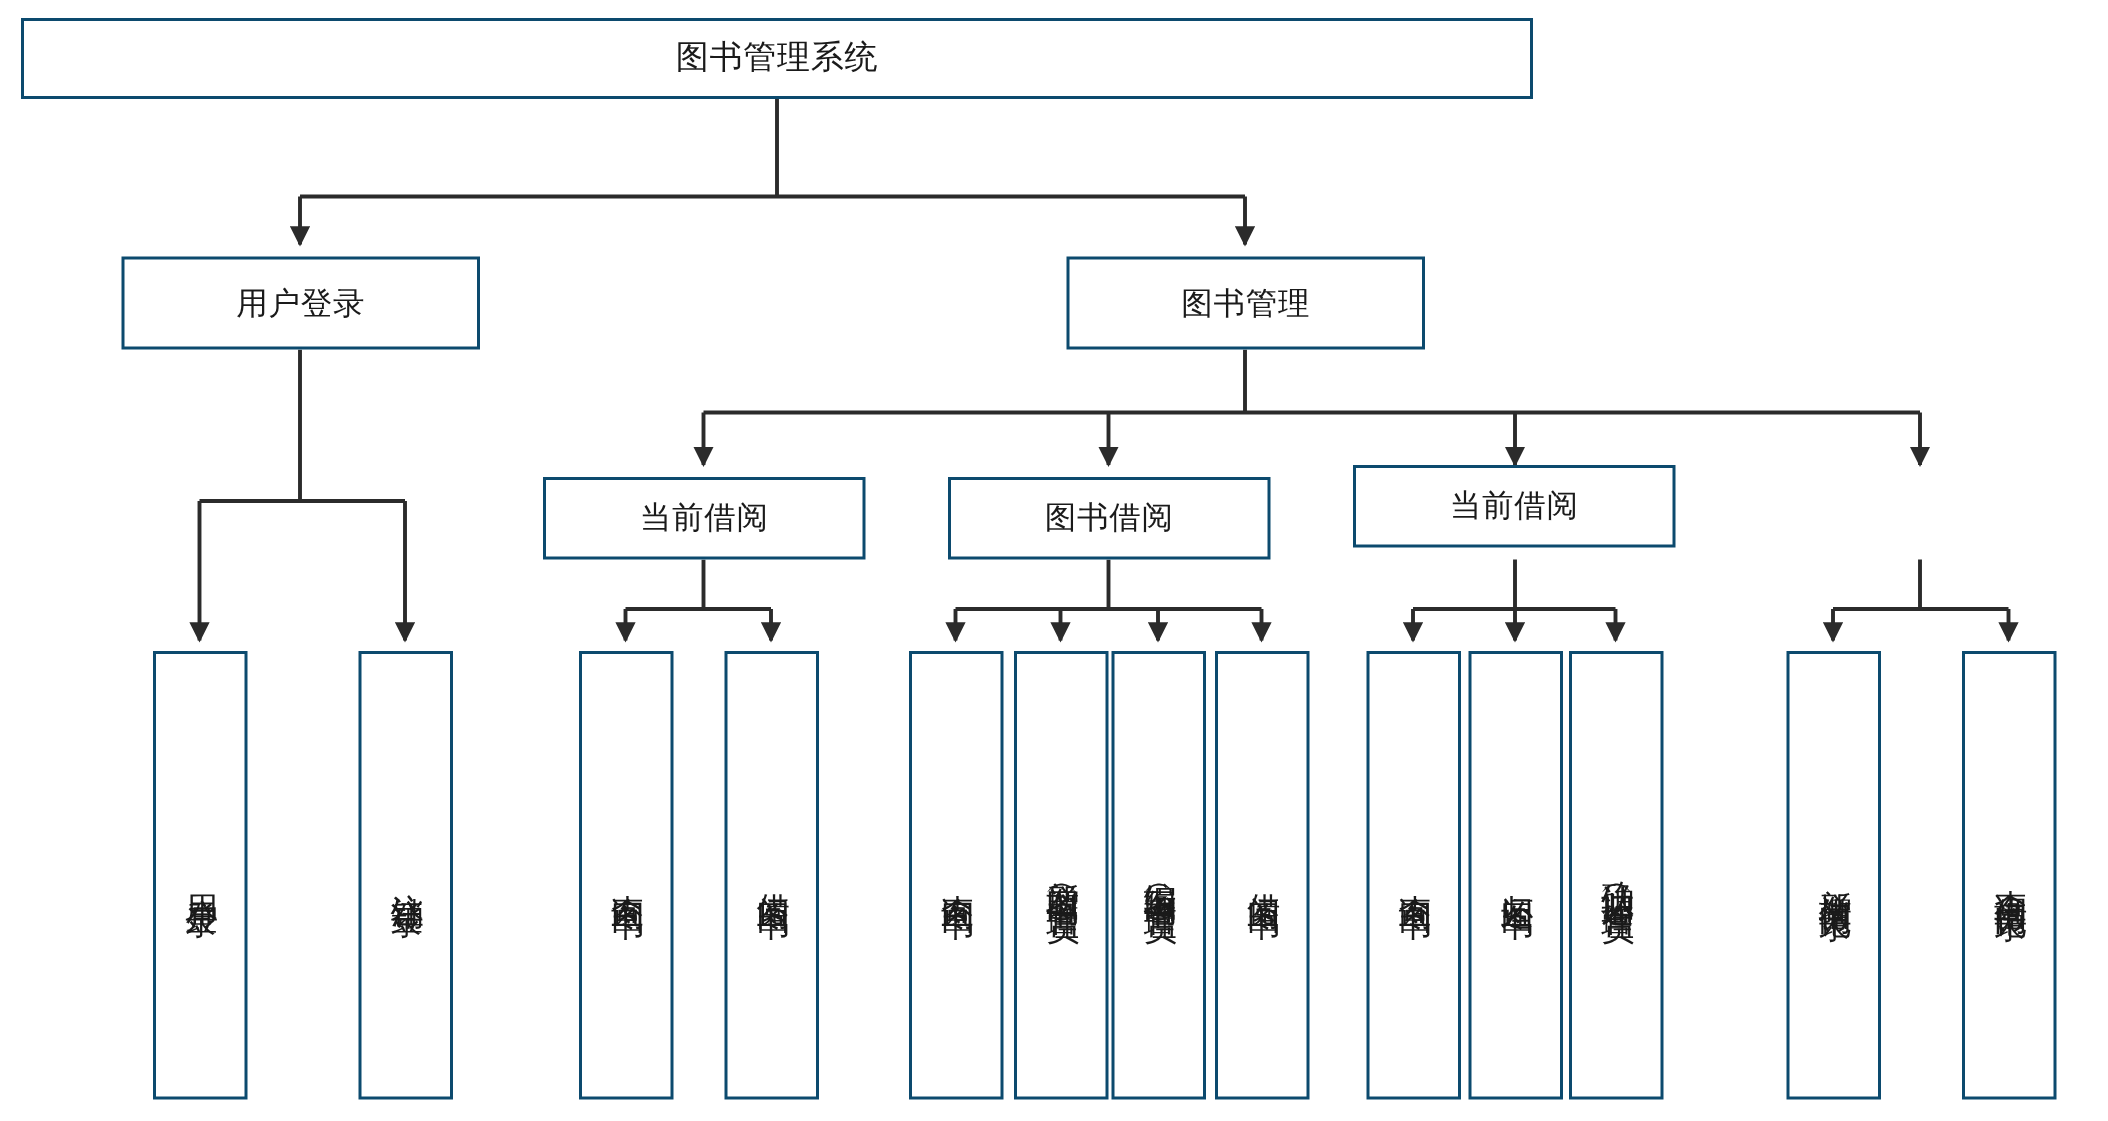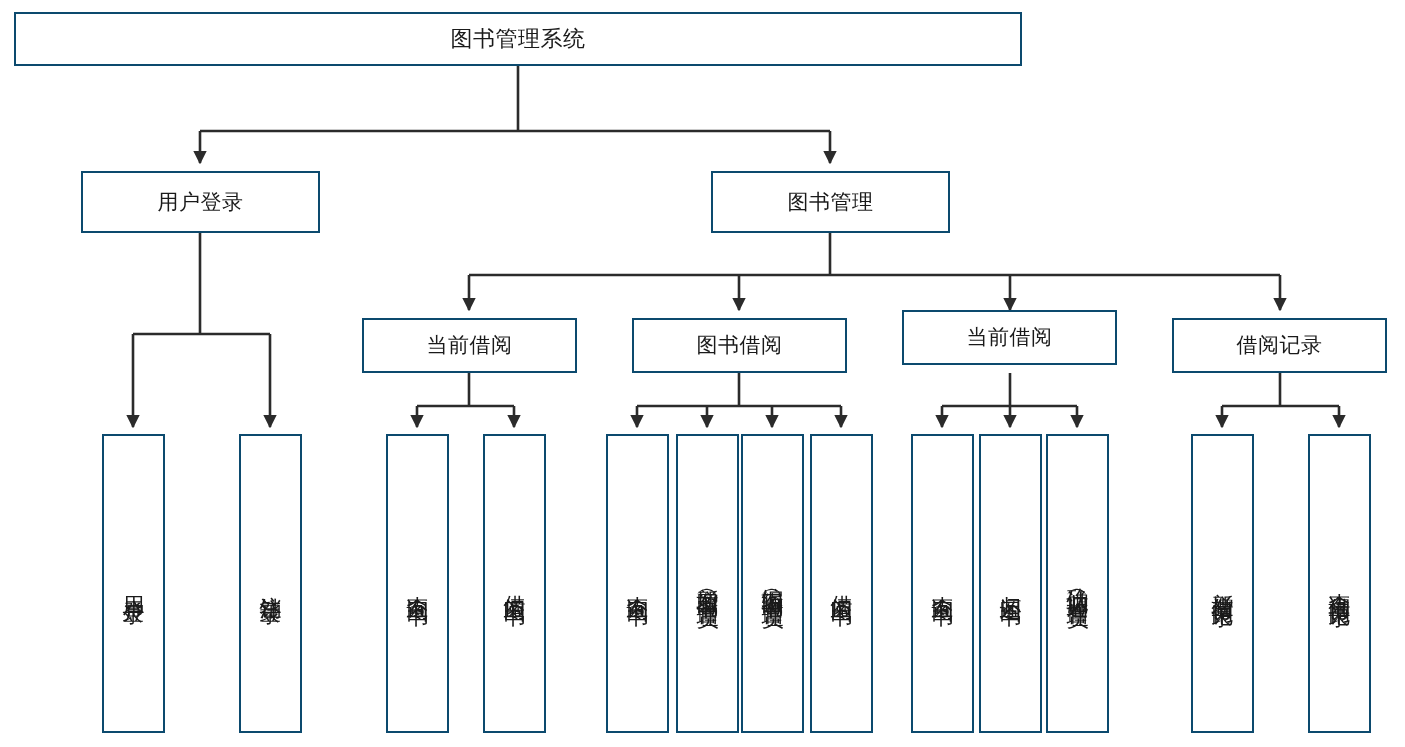--- a/index.html
+++ b/index.html
@@ -144,23 +144,20 @@
 
   <div class="node horizontal" style="left:362px; top:318px; width:215px; height:55px;">
     <span class="node-label">当前借阅</span>
   </div>
   <div class="node horizontal" style="left:632px; top:318px; width:215px; height:55px;">
     <span class="node-label">图书借阅</span>
   </div>
   <div class="node horizontal" style="left:902px; top:310px; width:215px; height:55px;">
     <span class="node-label">当前借阅</span>
   </div>
-  <div class="node horizontal" style="left:1172px; top:318px; width:215px; height:55px;">
-    <span class="node-label">借阅记录</span>
-  </div>
 
   <div class="node vertical" style="left:102px; top:434px; width:63px; height:299px;">
     <span class="node-label">用户登录</span>
   </div>
   <div class="node vertical" style="left:239px; top:434px; width:63px; height:299px;">
     <span class="node-label">注销登录</span>
   </div>
 
   <div class="node vertical" style="left:386px; top:434px; width:63px; height:299px;">
     <span class="node-label">查询图书</span>

